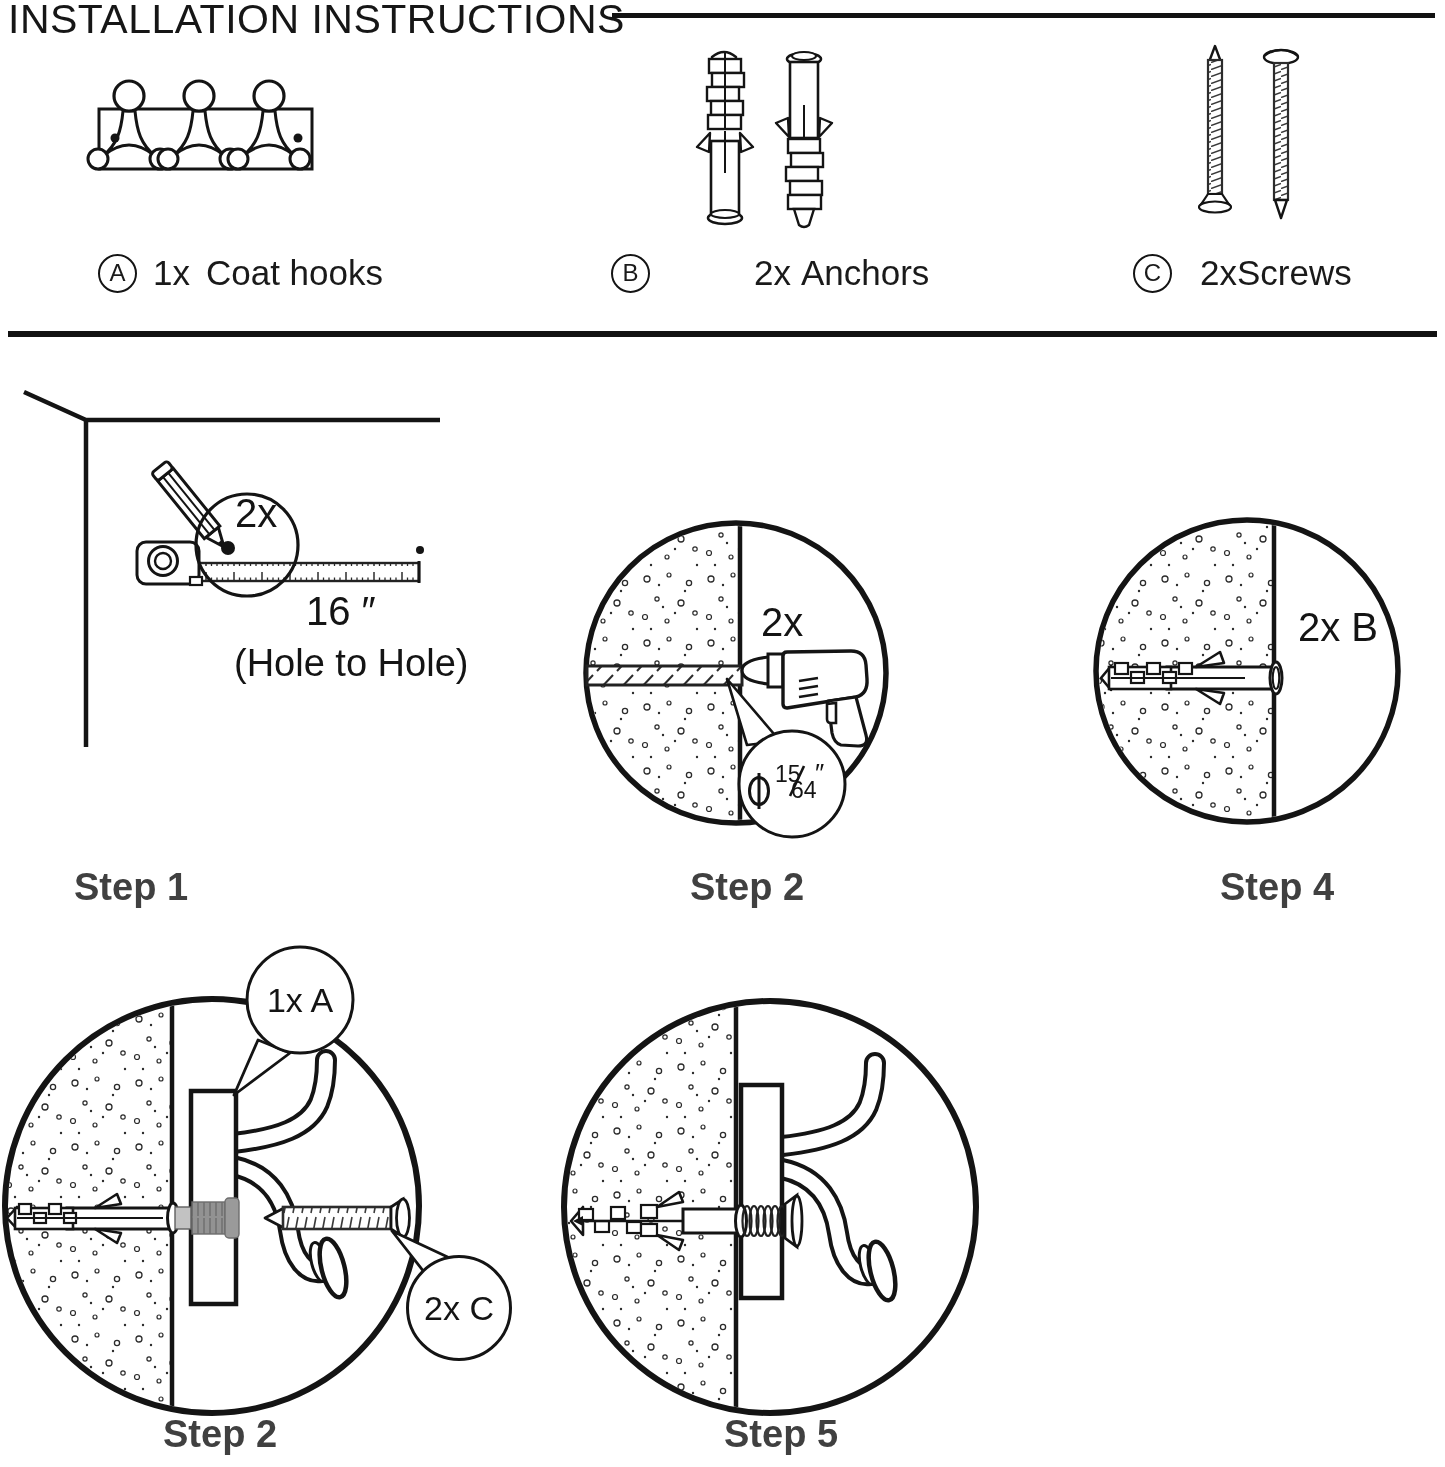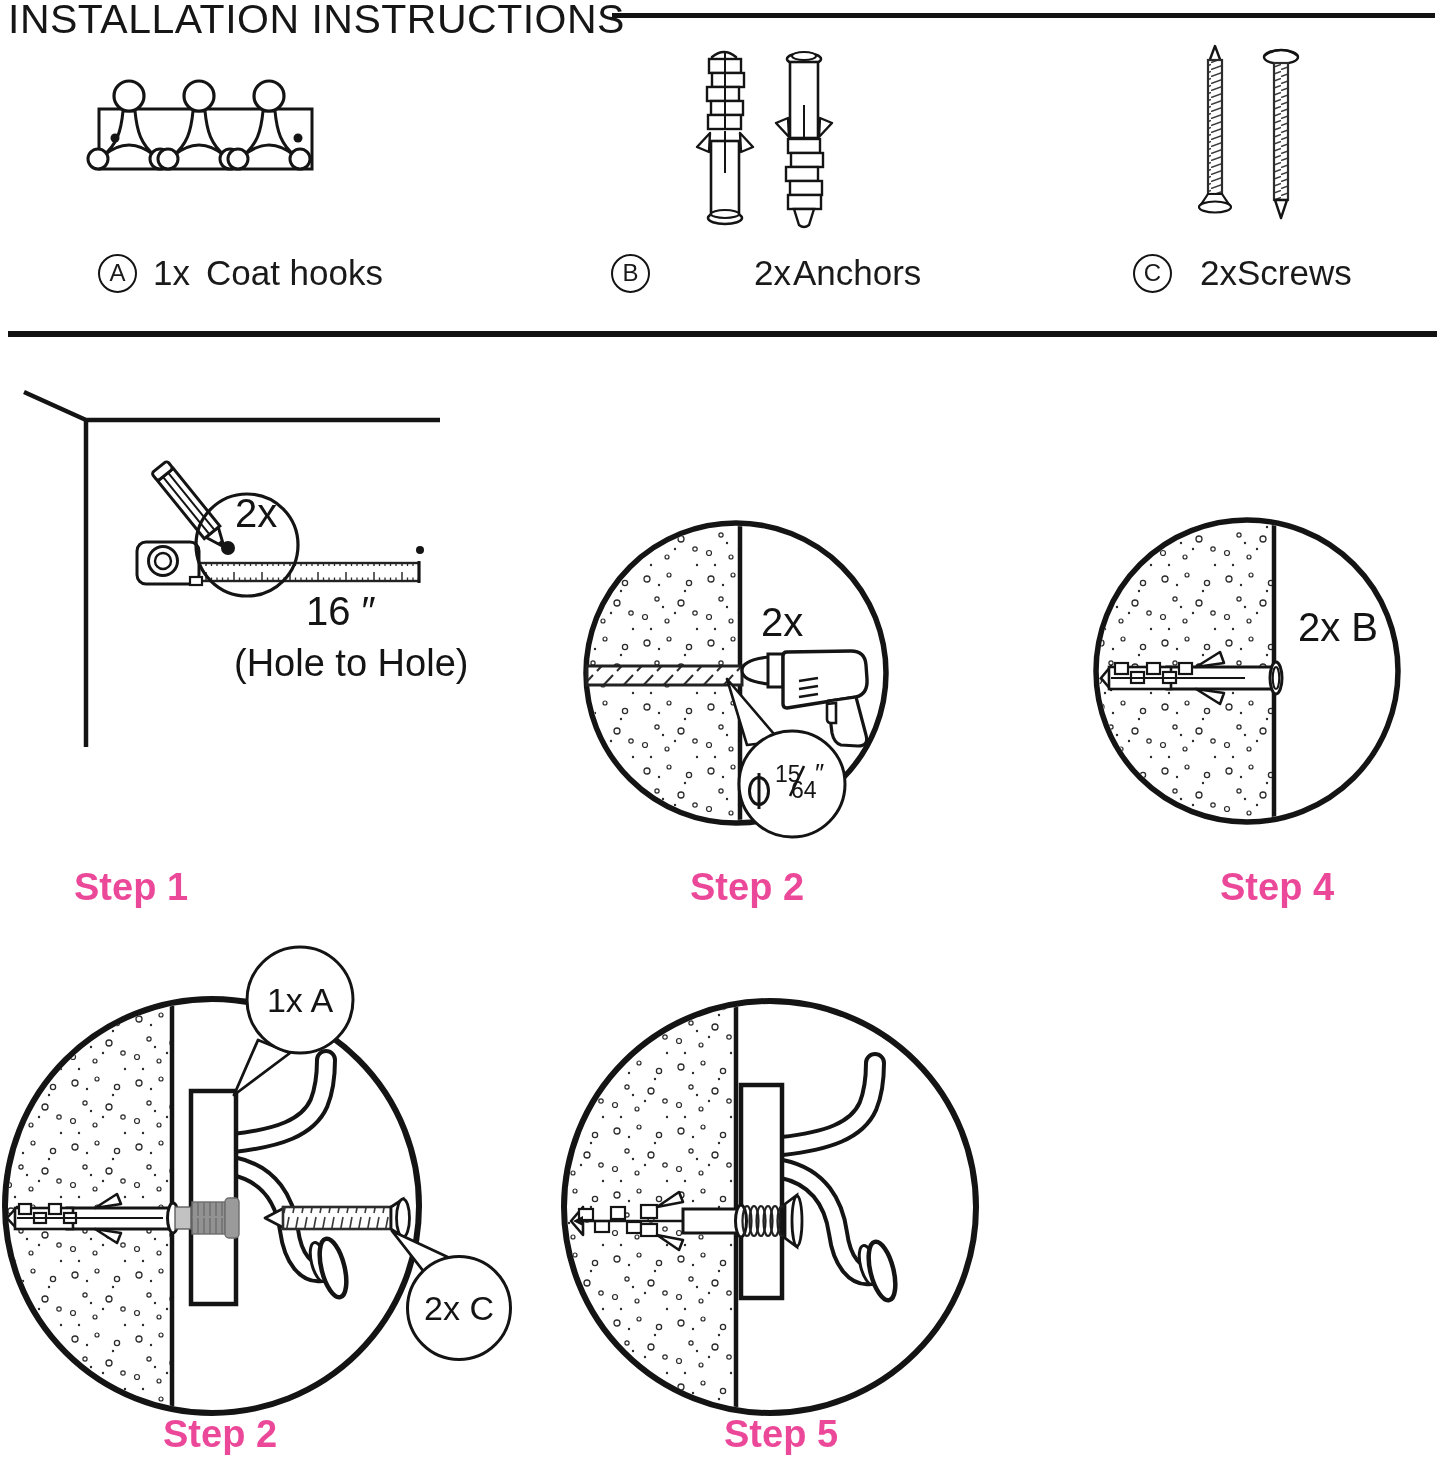--- a/index.html
+++ b/index.html
@@ -5,21 +5,21 @@
   html,body{margin:0;padding:0;background:#fff;}
   body{width:1445px;height:1467px;position:relative;overflow:hidden;
        font-family:"Liberation Sans","DejaVu Sans",sans-serif;color:#111;}
   .abs{position:absolute;}
   .title{position:absolute;left:8px;top:-4px;font-size:41px;letter-spacing:.5px;color:#161616;white-space:nowrap;}
   .title-rule{position:absolute;left:612px;top:13px;width:823px;height:5px;background:#121212;}
   .divider{position:absolute;left:8px;top:331px;width:1429px;height:6px;background:#121212;}
   .part-label{position:absolute;top:253px;display:flex;align-items:center;font-size:35px;color:#1a1a1a;white-space:nowrap;}
   .badge{width:35px;height:35px;border:2.5px solid #141414;border-radius:50%;display:flex;
          align-items:center;justify-content:center;font-size:24px;flex:none;box-sizing:content-box;}
-  .step-label{position:absolute;font-size:38px;font-weight:bold;color:#ec4899;white-space:nowrap;}
+  .step-label{position:absolute;font-size:38px;font-weight:bold;color:#404040;white-space:nowrap;}
   svg{position:absolute;overflow:visible;}
   svg text{font-family:"Liberation Sans","DejaVu Sans",sans-serif;fill:#141414;}
   .ln{stroke:#141414;fill:none;}
   .wh{fill:#fff;stroke:#141414;}
 </style>
 </head>
 <body>
 
 <svg width="0" height="0">
   <defs>
@@ -141,21 +141,21 @@
 </svg>
 
 <div class="part-label" style="left:98px">
   <span class="badge">A</span>
   <span style="margin-left:16px">1x</span>
   <span style="margin-left:16px">Coat hooks</span>
 </div>
 <div class="part-label" style="left:611px">
   <span class="badge">B</span>
   <span style="margin-left:104px">2x</span>
-  <span style="margin-left:2px">Anchors</span>
+  <span style="margin-left:10px">Anchors</span>
 </div>
 <div class="part-label" style="left:1133px">
   <span class="badge">C</span>
   <span style="margin-left:28px">2x</span>
   <span style="margin-left:0">Screws</span>
 </div>
 
 <div class="divider"></div>
 
 <svg class="abs" style="left:8px;top:380px" width="460" height="410">

